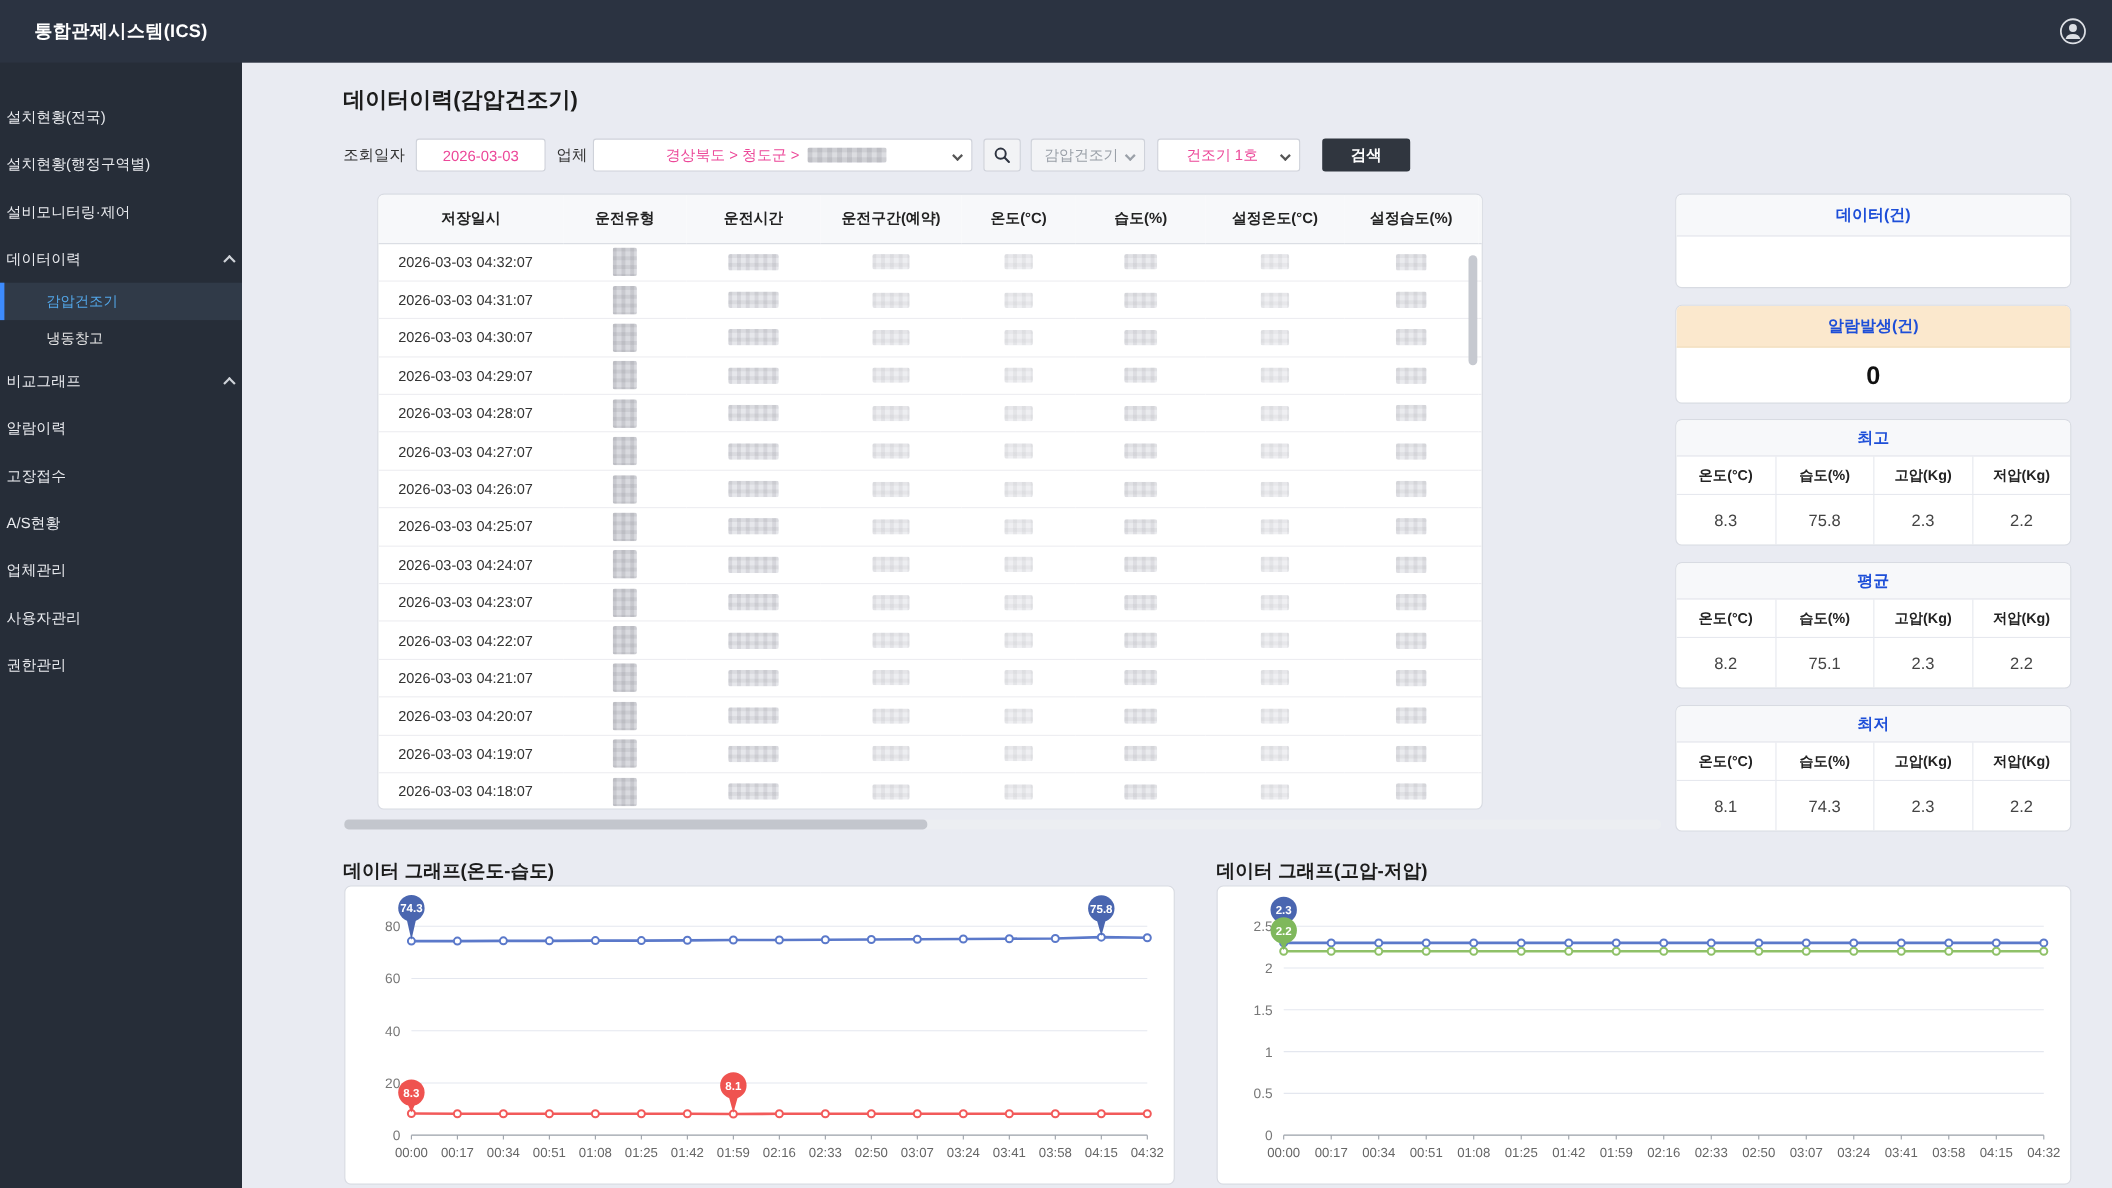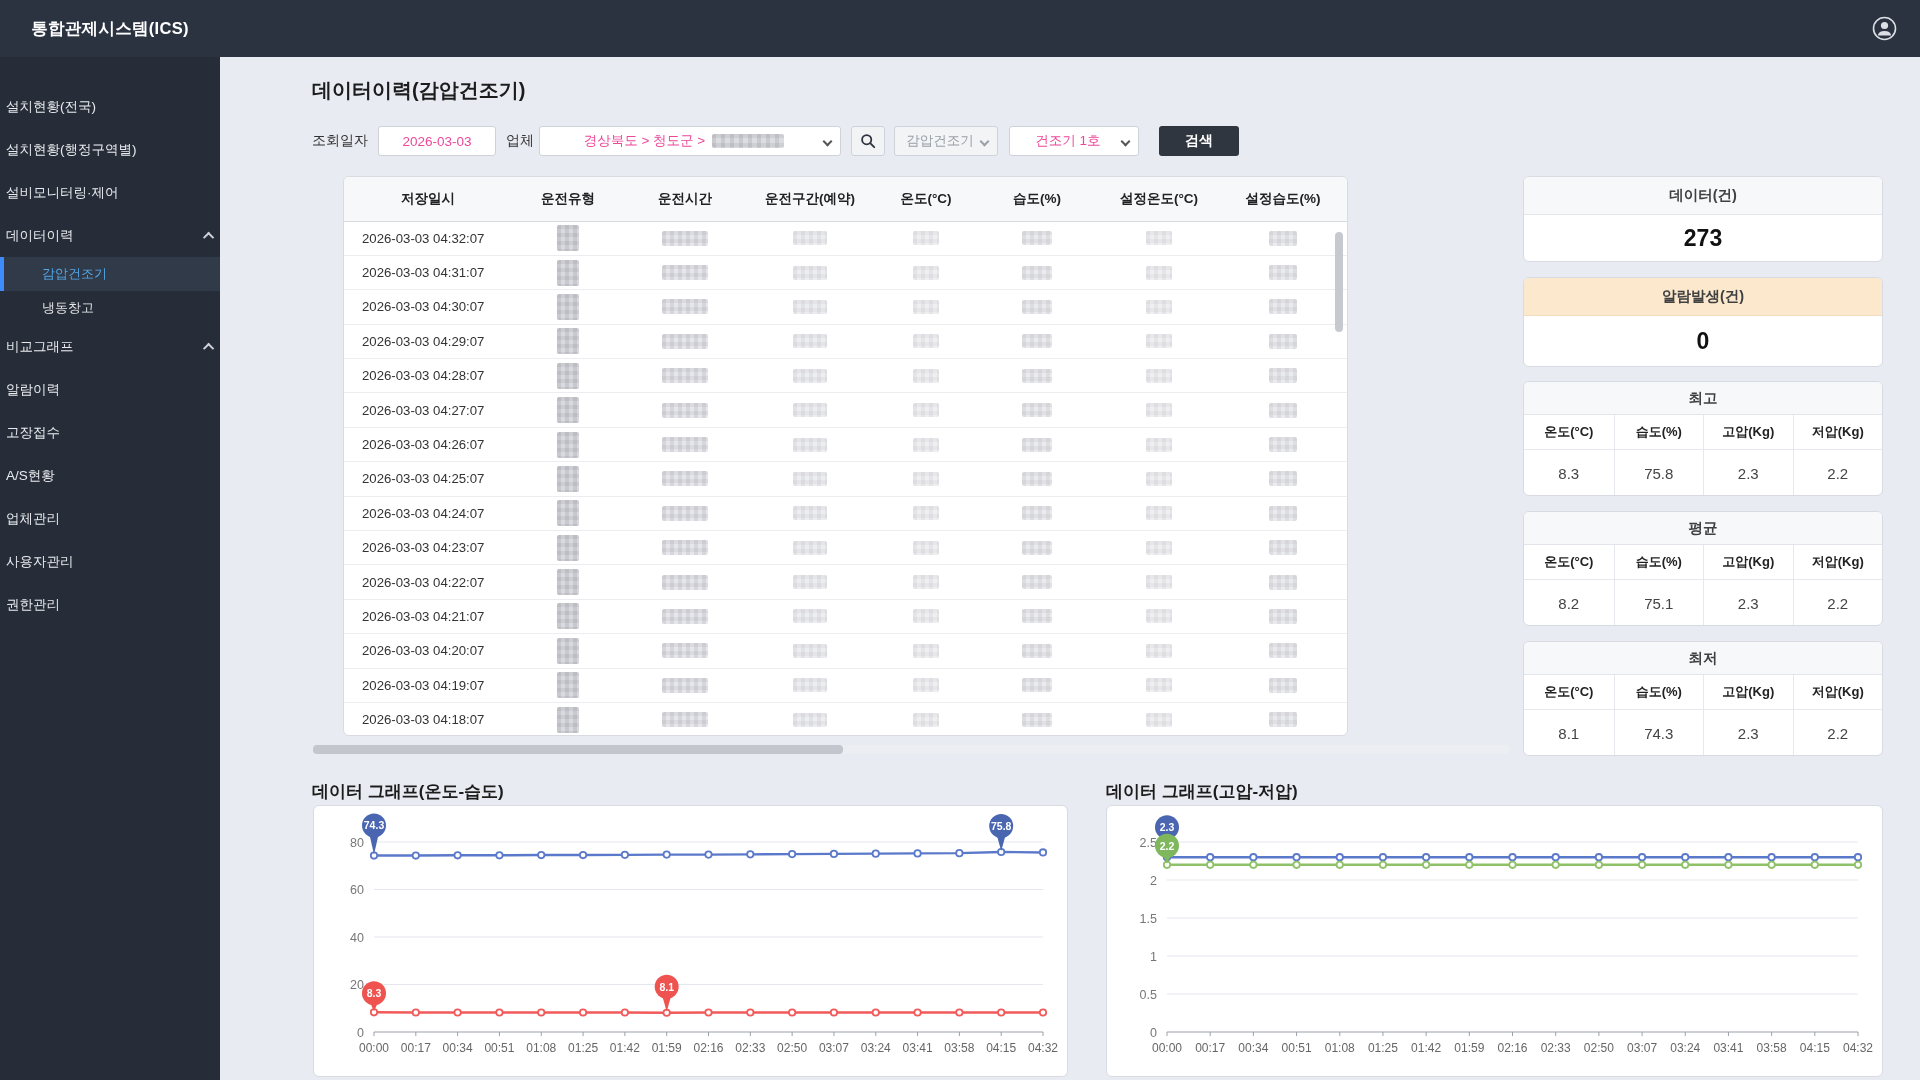--- a/index.html
+++ b/index.html
@@ -24,21 +24,21 @@
   .main { position:absolute; left:220px; top:57px; width:1700px; height:1023px; }
   .page-title { position:absolute; left:92px; top:20px; font-size:20px; font-weight:bold; color:#1c1c1c; }
 
   
   .filter-row { position:absolute; left:92px; top:69px; height:30px; display:flex; align-items:center; }
   .f-label { font-size:14px; color:#333; }
   .inp, .sel { height:30px; background:#fff; border:1px solid #cfd2da; border-radius:3px; font-size:13.5px; color:#ec4899; }
   .inp { width:118px; text-align:center; margin-left:10px; font-family:inherit; }
   .sel { display:flex; align-items:center; justify-content:center; position:relative; cursor:pointer; padding:0 22px 0 10px; }
   .sel .chev-d { position:absolute; right:9px; top:11px; width:7px; height:7px; border-right:2px solid #555; border-bottom:2px solid #555; transform:rotate(45deg); }
-  .sel-company { width:302px; margin-left:5px; }
+  .sel-company { width:345px; margin-left:5px; }
   .sel-type { width:104px; margin-left:9px; background:#f3f4f6; color:#9aa0a8; cursor:default; }
   .sel-type .chev-d { border-color:#9aa0a8; }
   .sel-unit { width:130px; margin-left:11px; }
   .sbtn { width:34px; height:30px; margin-left:10px; background:#f2f3f5; border:1px solid #cfd2da; border-radius:3px; display:flex; align-items:center; justify-content:center; cursor:pointer; }
   .search-button { width:80px; height:30px; margin-left:20px; background:#30363f; color:#fff; border:none; border-radius:3px; font-size:14px; font-weight:bold; cursor:pointer; font-family:inherit; }
   .blurline { display:inline-block; width:72px; height:14px; margin-left:7px; border-radius:2px; background-color:#dcdde1;
     background-image:linear-gradient(90deg,rgba(120,120,130,.18) 50%,transparent 50%),linear-gradient(rgba(120,120,130,.14) 50%,transparent 50%); background-size:9px 9px; }
 
   
   .table-wrap { position:absolute; left:93px; top:119px; width:1005px; height:560px; background:#fff; border:1px solid #d8dbe2; border-radius:6px; overflow:hidden;margin-left:30px; }
@@ -51,21 +51,21 @@
   .b1{width:22px;height:26px;background-color:#d9dadf;} .b2{width:46px;height:15px;opacity:.85;}
   .b3{width:34px;height:14px;opacity:.6;} .b4{width:26px;height:14px;opacity:.55;}
   .b5{width:30px;height:14px;opacity:.7;} .b6{width:26px;height:14px;opacity:.55;}
   .b7{width:28px;height:15px;opacity:.7;} .b8{width:26px;height:16px;opacity:.8;} .b9{width:26px;height:16px;opacity:.8;}
   .v-scroll { position:absolute; right:4px; top:55px; width:8px; height:100px; border-radius:4px; background:#c6c9d0; cursor:pointer; }
   .h-scroll { position:absolute; left:93px; top:688px; width:1197px; height:9px; border-radius:4px; background:#eceef2; }
   .h-thumb { position:absolute; left:0; top:0; width:530px; height:9px; border-radius:4px; background:#c3c6cd; cursor:pointer; }
 
   
   .rp-card { position:absolute; left:1303px; width:360px; background:#fff; border:1px solid #d8dbe2; border-radius:6px; overflow:hidden; }
-  .rp-head { height:38px; display:flex; align-items:center; justify-content:center; font-size:14.5px; font-weight:bold; color:#404040; background:#f7f8fa; border-bottom:1px solid #e3e5ec; }
+  .rp-head { height:38px; display:flex; align-items:center; justify-content:center; font-size:14.5px; font-weight:bold; color:#1d4ed8; background:#f7f8fa; border-bottom:1px solid #e3e5ec; }
   .rp-head.alarm { background:#fbe8cd; border-bottom:1px solid #f0dcbb; }
   .rp-value { display:flex; align-items:center; justify-content:center; font-size:23px; font-weight:bold; color:#111; }
   .stat-cols { display:grid; grid-template-columns:repeat(4,1fr); }
   .stat-cols > div { height:35px; display:flex; align-items:center; justify-content:center; font-size:13px; font-weight:bold; color:#222; border-bottom:1px solid #e6e8ee; border-left:1px solid #e6e8ee; }
   .stat-cols > div:first-child { border-left:none; }
   .stat-vals > div { height:46px; font-weight:normal; font-size:15px; color:#444; border-bottom:none; }
 
   
   .chart-title { position:absolute; top:723px; font-size:17px; font-weight:bold; color:#1c1c1c; }
   .chart-card { position:absolute; top:748px; height:272px; background:#fff; border:1px solid #d8dbe2; border-radius:6px; }
@@ -637,21 +637,20 @@
         </tbody>
     </table>
     <div class="v-scroll"></div>
   </div>
   <div class="h-scroll">
     <div class="h-thumb"></div>
   </div>
 
   <div class="rp-card" style="top:119px; height:86px;">
     <div class="rp-head">데이터(건)</div>
-    <div class="rp-value" style="height:47px">273</div>
   </div>
   <div class="rp-card" style="top:220px; height:90px;">
     <div class="rp-head alarm">알람발생(건)</div>
     <div class="rp-value" style="height:51px">0</div>
   </div>
   <div id="stat-cards">
       <div class="rp-card" style="top: 324px; height: 115px;">
         <div class="rp-head" style="height: 33px;">최고</div>
         <div class="stat-cols">
           <div>온도(°C)</div>

